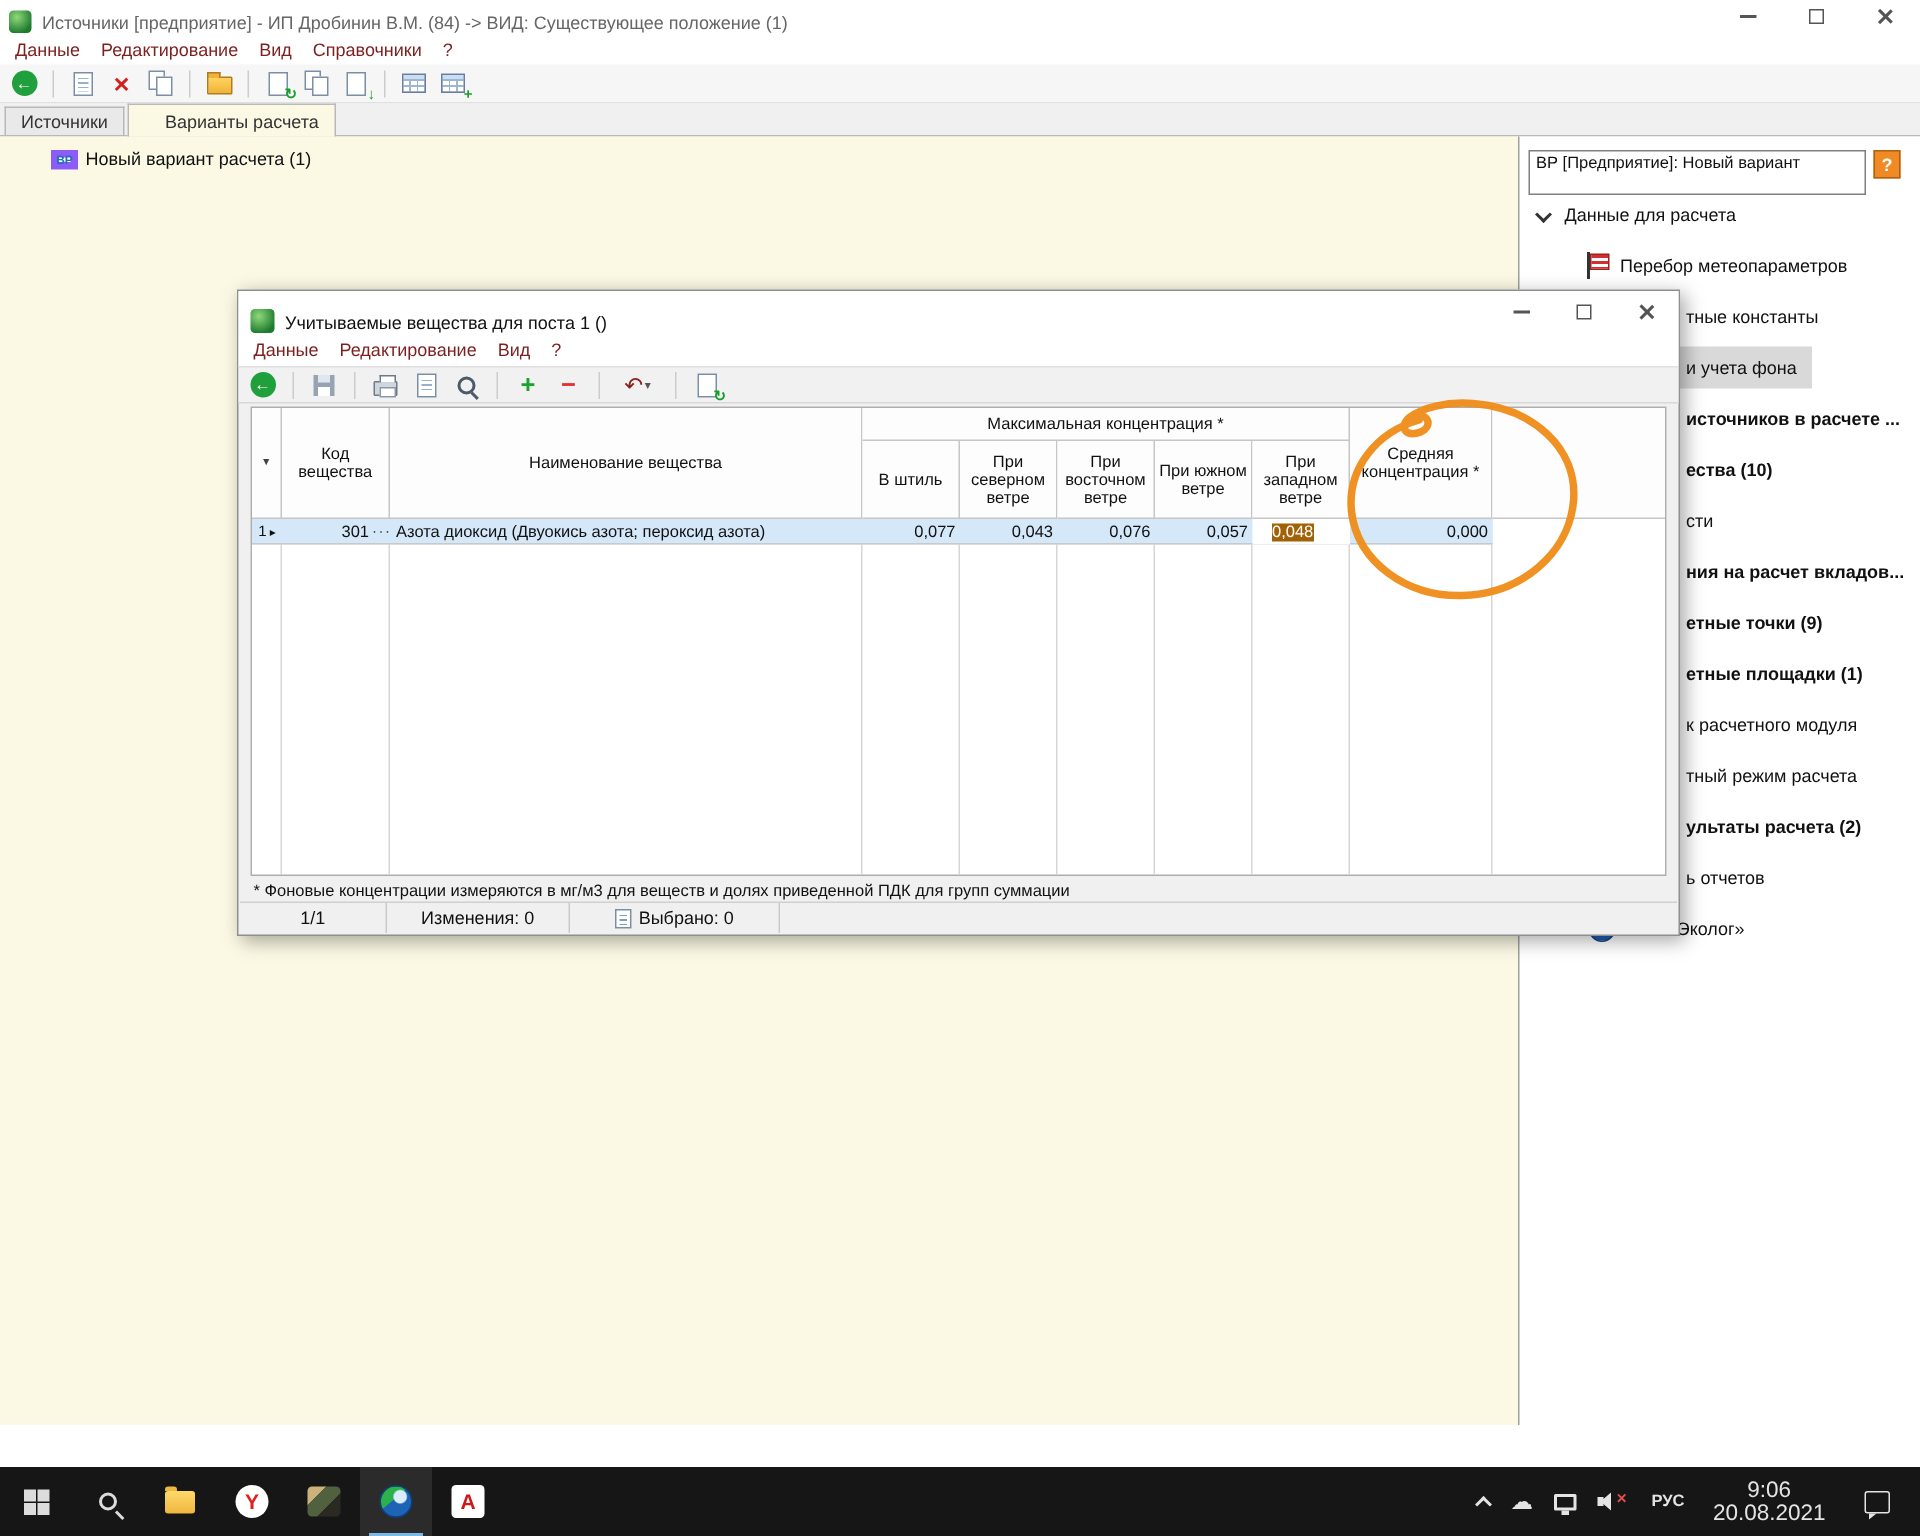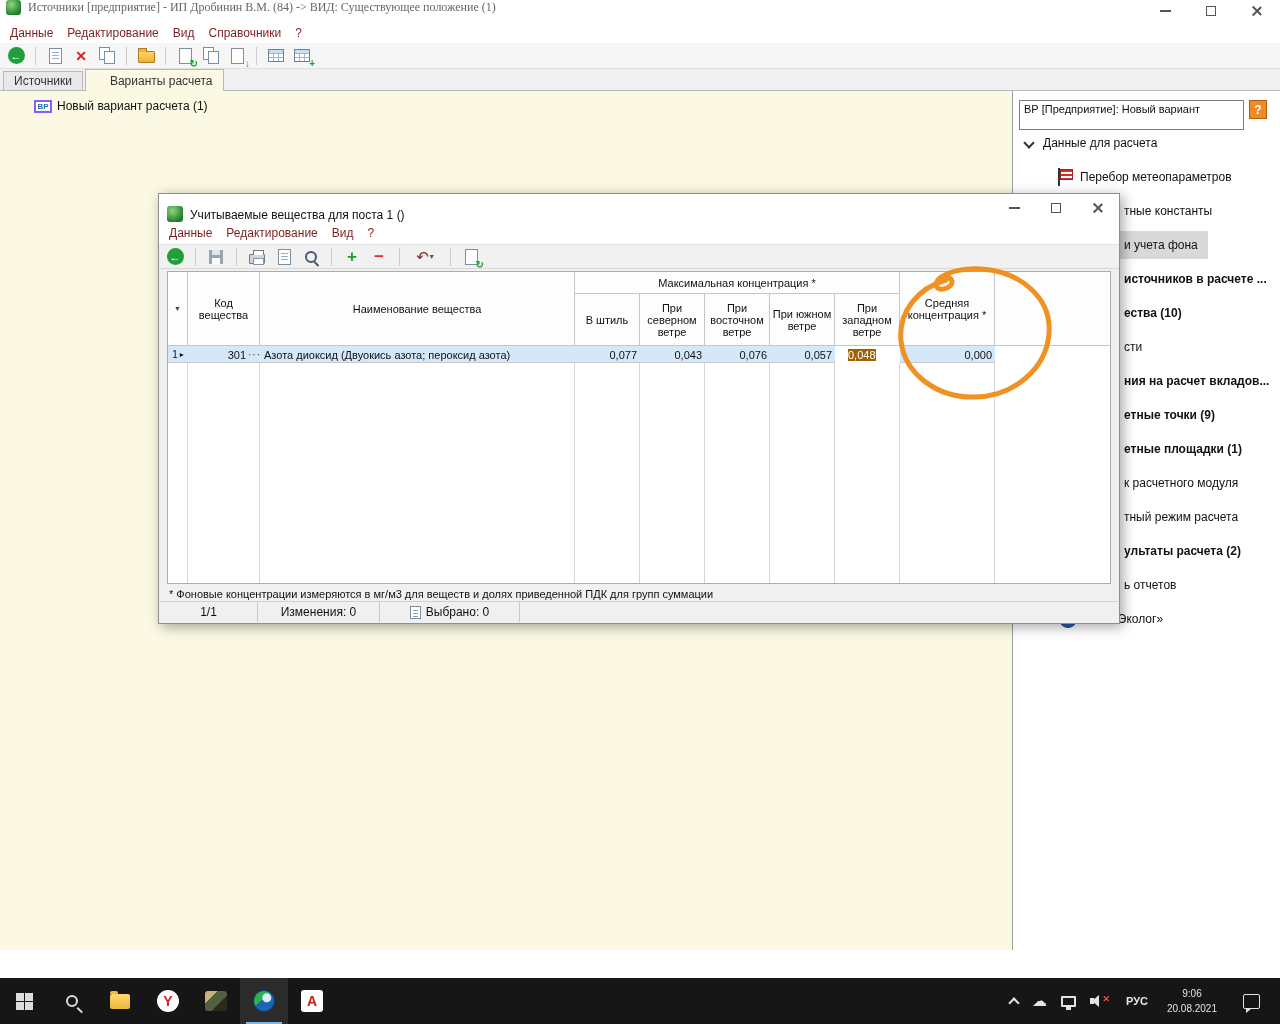--- a/index.html
+++ b/index.html
@@ -2,21 +2,21 @@
 <html><head>
 <meta charset="utf-8">
 <style>
   * { margin:0; padding:0; box-sizing:border-box; }
   html,body { width:1280px; height:1024px; overflow:hidden; }
   .screen { position:relative; width:1280px; height:1024px; background:#fff;
             font-family:"Liberation Sans", sans-serif; font-size:12px; color:#111; }
 
   
   .titlebar { position:absolute; left:0; top:0; right:0; height:22px; background:#fff;
-              display:flex; align-items:flex-start; padding-left:6px;font-family:Liberation Serif, serif; }
+              display:flex; align-items:flex-end; padding-left:6px; }
   .app-ic { width:15px; height:15px; border-radius:3px; flex:0 0 auto;
             background:radial-gradient(circle at 35% 30%, #8fd97a, #1e7a2e 75%); }
   .title-text { color:#666; font-size:12px; margin-left:7px; white-space:nowrap; }
   .win-ctl { position:absolute; right:0; top:0; height:22px; display:flex; }
   .win-btn { width:46px; height:22px; display:flex; align-items:center; justify-content:center; }
   .g-min { width:11px; height:2px; background:#555; }
   .g-max { width:10px; height:10px; border:1.5px solid #555; }
   .g-close { position:relative; width:12px; height:12px; }
   .g-close::before,.g-close::after { content:""; position:absolute; left:5px; top:0; width:1.5px; height:12px; background:#555; }
   .g-close::before { transform:rotate(45deg); } .g-close::after { transform:rotate(-45deg); }
@@ -65,21 +65,21 @@
   
   .tabstrip { position:absolute; left:0; top:69px; right:0; height:22px; background:#f0f0f0;
               border-bottom:1px solid #b9b9b9; display:flex; align-items:flex-end; padding-left:3px; }
   .tab { height:19px; padding:0 10px; display:flex; align-items:center; background:#e9e9e9;
          border:1px solid #b9b9b9; border-bottom:none; margin-right:2px; color:#333; }
   .tab.active { height:22px; background:#fbf9e3; position:relative; z-index:2; margin-bottom:-1px;padding-left:24px; }
 
   
   .left-pane { position:absolute; left:0; top:91px; width:1012px; height:859px; background:#fbf9e3; }
   .tree-node { position:absolute; left:34px; top:8px; display:flex; align-items:center; gap:5px; }
-  .vr-ic { width:18px; height:13px; background:#fff; border:2px solid #8b5cf6; font-size:8px; color:#1d6fb8;
+  .vr-ic { width:18px; height:13px; background:#fff; border:5px solid #8b5cf6; font-size:8px; color:#1d6fb8;
            display:flex; align-items:center; justify-content:center; font-weight:bold; }
 
   .right-pane { position:absolute; left:1012px; top:91px; width:268px; height:859px; background:#fff; border-left:1px solid #9f9f9f; }
   .rp-header { position:absolute; left:6px; top:9px; width:225px; height:30px; border:1px solid #7f7f7f; background:#fff;
                font-size:11px; line-height:17px; padding:0 4px; white-space:nowrap; overflow:hidden; }
   .rp-help { position:absolute; left:236px; top:9px; width:18px; height:19px; background:#f08a24; border:1px solid #b05f10;
              color:#fff; font-weight:bold; font-size:12px; display:flex; align-items:center; justify-content:center; }
   .rp-items { position:absolute; left:0; top:35px; right:0; }
   .rp-item { height:34px; display:flex; align-items:center; font-size:12px; position:relative; }
   .rp-item .lbl { white-space:nowrap; }
@@ -179,21 +179,21 @@
   .tray-item { height:100%; display:flex; align-items:center; justify-content:center; padding:0 7px; }
   .chev-up { width:8px; height:8px; border-left:2px solid #e4e4e4; border-top:2px solid #e4e4e4; transform:rotate(45deg); margin-top:4px; }
   .cloud { font-family:"DejaVu Sans", sans-serif; font-size:15px; color:#e4e4e4; }
   .net-ic { width:15px; height:11px; border:2px solid #e4e4e4; border-radius:1px; position:relative; }
   .net-ic::after { content:""; position:absolute; left:3px; bottom:-5px; width:5px; height:3px; background:#e4e4e4; }
   .spk { position:relative; width:20px; height:14px; }
   .spk i { position:absolute; left:0; top:4px; width:4px; height:6px; background:#e4e4e4; }
   .spk i::after { content:""; position:absolute; left:2px; top:-3px; border-top:6px solid transparent; border-bottom:6px solid transparent; border-right:7px solid #e4e4e4; }
   .spk b { position:absolute; right:0; top:0; color:#e05050; font-size:9px; font-weight:bold; font-style:normal; }
   .lang { font-size:11px; padding:0 9px;font-weight:bold; }
-  .clock { display:flex; flex-direction:column; align-items:center; justify-content:center; font-size:10px; line-height:15px; padding:0 10px; }
+  .clock { display:flex; flex-direction:column; align-items:center; justify-content:center; font-size:15px; line-height:15px; padding:0 10px; }
   .action-ic { width:17px; height:15px; border:1.5px solid #e4e4e4; border-radius:2px; position:relative; margin:0 9px; }
   .action-ic::before { content:""; position:absolute; left:2px; bottom:-5px; border-top:4px solid #e4e4e4; border-right:5px solid transparent; }
 </style>
 </head>
 <body>
 
 <div class="screen">
 
   <div class="titlebar">
     <span class="app-ic"></span>

